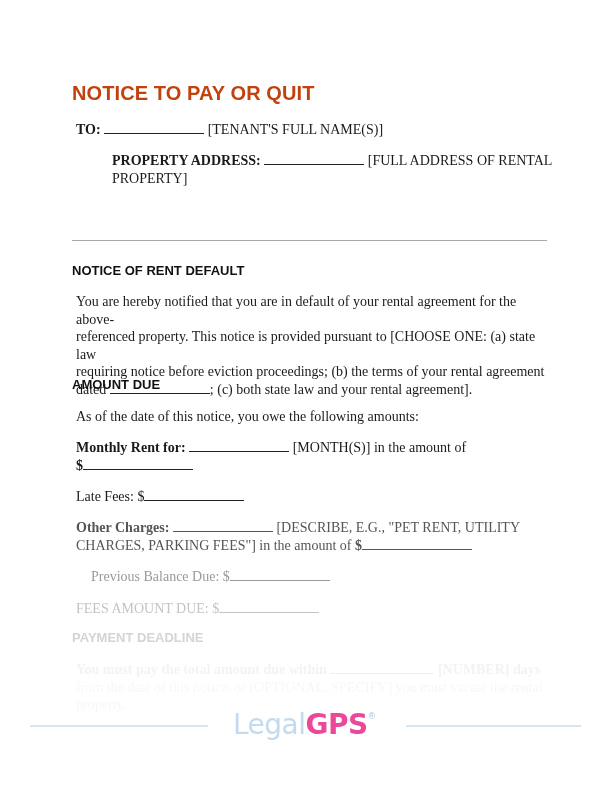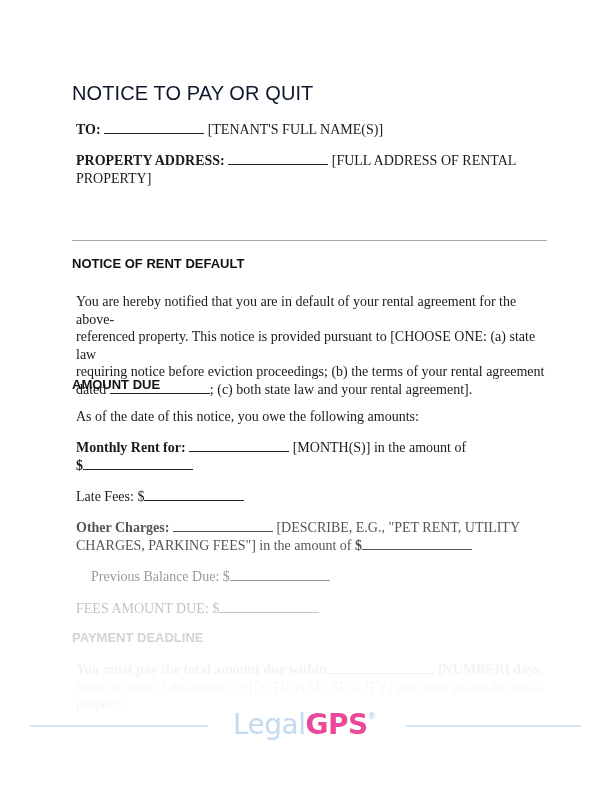--- a/index.html
+++ b/index.html
@@ -4,21 +4,21 @@
   <style>
     * { margin: 0; padding: 0; box-sizing: border-box; }
     html, body { width: 612px; height: 792px; background: #ffffff; overflow: hidden; }
     body { position: relative; font-family: "Liberation Serif", "DejaVu Serif", serif; color: #1a1a1a; }
 
     .page { position: absolute; left: 0; top: 0; width: 612px; height: 792px; }
 
     .title {
       position: absolute; left: 72px; top: 82px;
       font-family: "Liberation Sans", "DejaVu Sans", sans-serif;
-      font-weight: normal; font-size: 20px; letter-spacing: 0.1px; color: #0f172a;
+      font-weight: bold; font-size: 20px; letter-spacing: 0.1px; color: #c2410c;
     }
 
     .line {
       position: absolute; left: 76px; width: 470px;
       font-size: 14px; line-height: 17.5px; color: #1a1a1a;
     }
     .line b { font-weight: bold; }
 
     .blank { display: inline-block; border-bottom: 1px solid #222; height: 12px; vertical-align: baseline; }
     .b100 { width: 100px; }
@@ -67,31 +67,31 @@
 <div class="page">
 
   <div class="title">NOTICE TO PAY OR QUIT</div>
 
   <div class="line" style="top:121px;">
     <b>TO:</b>
     <span class="blank b100"></span>
     <span>[TENANT'S FULL NAME(S)]</span>
   </div>
 
-  <div class="line" style="top:152px;">
+  <div class="line" style="top:152px;margin-left:36px;">
     <b>PROPERTY ADDRESS:</b>
     <span class="blank b100"></span>
     <span>[FULL ADDRESS OF RENTAL</span><br>
     <span>PROPERTY]</span>
   </div>
 
 
   <div class="divider"></div>
 
-  <div class="h2" style="top:256px;">NOTICE OF RENT DEFAULT</div>
+  <div class="h2" style="top:263px;">NOTICE OF RENT DEFAULT</div>
   <div class="line" style="top:293px; width:480px; line-height:17.6px;">
     <span>You are hereby notified that you are in default of your rental agreement for the above-</span><br>
     <span>referenced property. This notice is provided pursuant to [CHOOSE ONE: (a) state law</span><br>
     <span>requiring notice before eviction proceedings; (b) the terms of your rental agreement</span><br>
     <span>dated</span>
     <span class="blank b100"></span><span>; (c) both state law and your rental agreement].</span>
   </div>
 
   <div class="h2" style="top:377px;">AMOUNT DUE</div>
   <div class="line" style="top:408px;">As of the date of this notice, you owe the following amounts:</div>

